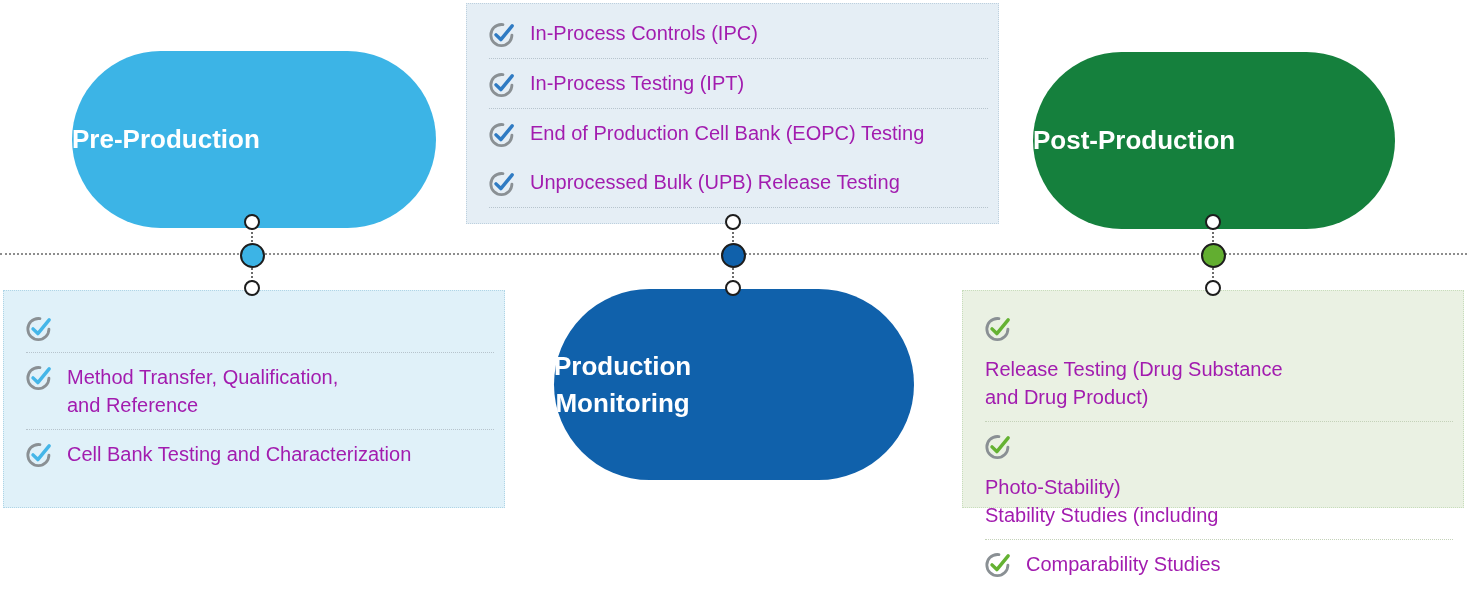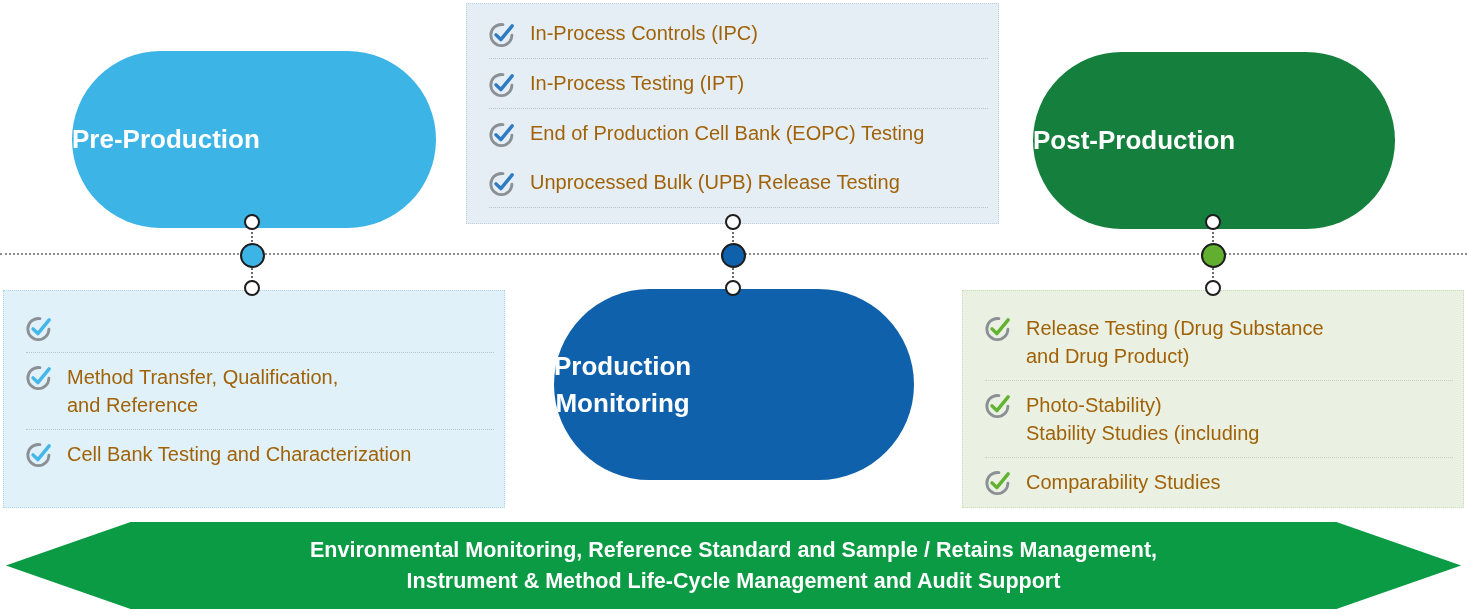--- a/index.html
+++ b/index.html
@@ -20,26 +20,26 @@
 
   
   .panel{position:absolute;border:1px dotted #c0cdd6;box-sizing:border-box;}
   .panel-center{left:466px;top:3px;  width:533px;height:221px;padding:5px 10px 0 22px;}
   .panel-left  {left:3px;  top:290px;width:502px;height:218px;padding:13px 10px 0 22px;}
   .panel-right {left:962px;top:290px;width:502px;height:218px;padding:13px 10px 0 22px;}
 
   .check-row{display:flex;align-items:flex-start;gap:13px;padding:10px 0;}
   .panel-center .check-row{padding:10.5px 0;}
   .check-row.sep{border-bottom:1px dotted #b7c4cd;}
-  .panel-right .check-row.sep{border-bottom:1px dotted #c4d2b9;}
+  .panel-right .check-row.sep{border-bottom:1px dotted #c4d2b9;flex-direction:column;}
   .check-icon{flex:0 0 auto;width:28px;height:28px;}
   .check-icon .ring{fill:none;stroke:#8a9094;stroke-width:2.6;stroke-linecap:round;
                     stroke-dasharray:47.4 14.2;}
   .check-icon .tick{fill:none;stroke-width:3.2;stroke-linecap:round;stroke-linejoin:round;}
-  .check-text{font-size:20px;line-height:28px;color:#a16207;}
+  .check-text{font-size:20px;line-height:28px;color:#a21caf;}
   .check-text span{display:block;}
   .panel-center .check-text{line-height:27px;}
 
   
   .vline{position:absolute;top:221px;height:68px;width:0;border-left:2px dotted #6b6b6b;}
   .vl-pre{left:251px;} .vl-mid{left:732px;} .vl-post{left:1212px;}
   .node{position:absolute;box-sizing:border-box;border-radius:50%;background:#ffffff;border:2px solid #1d1d1d;}
   .node-small{width:16px;height:16px;}
   .node-dot{width:25px;height:25px;border-width:2.5px;}
   .n-pre-top {left:244px;top:214px;} .n-pre-bot {left:244px;top:280px;} .n-pre-dot {left:240px;top:243px;}
@@ -182,18 +182,14 @@
   <div class="node node-small n-pre-bot"></div>
 
   <div class="node node-small n-mid-top"></div>
   <div class="node node-dot n-mid-dot" style="background: rgb(16, 97, 171);"></div>
   <div class="node node-small n-mid-bot"></div>
 
   <div class="node node-small n-post-top"></div>
   <div class="node node-dot n-post-dot" style="background: rgb(98, 174, 48);"></div>
   <div class="node node-small n-post-bot"></div>
 
-  <div class="banner" style="background: rgb(11, 155, 68);">
-    <span>Environmental Monitoring, Reference Standard and Sample / Retains Management,</span>
-    <span>Instrument &amp; Method Life-Cycle Management and Audit Support</span>
-  </div>
 
 </div>
 
 </body></html>

